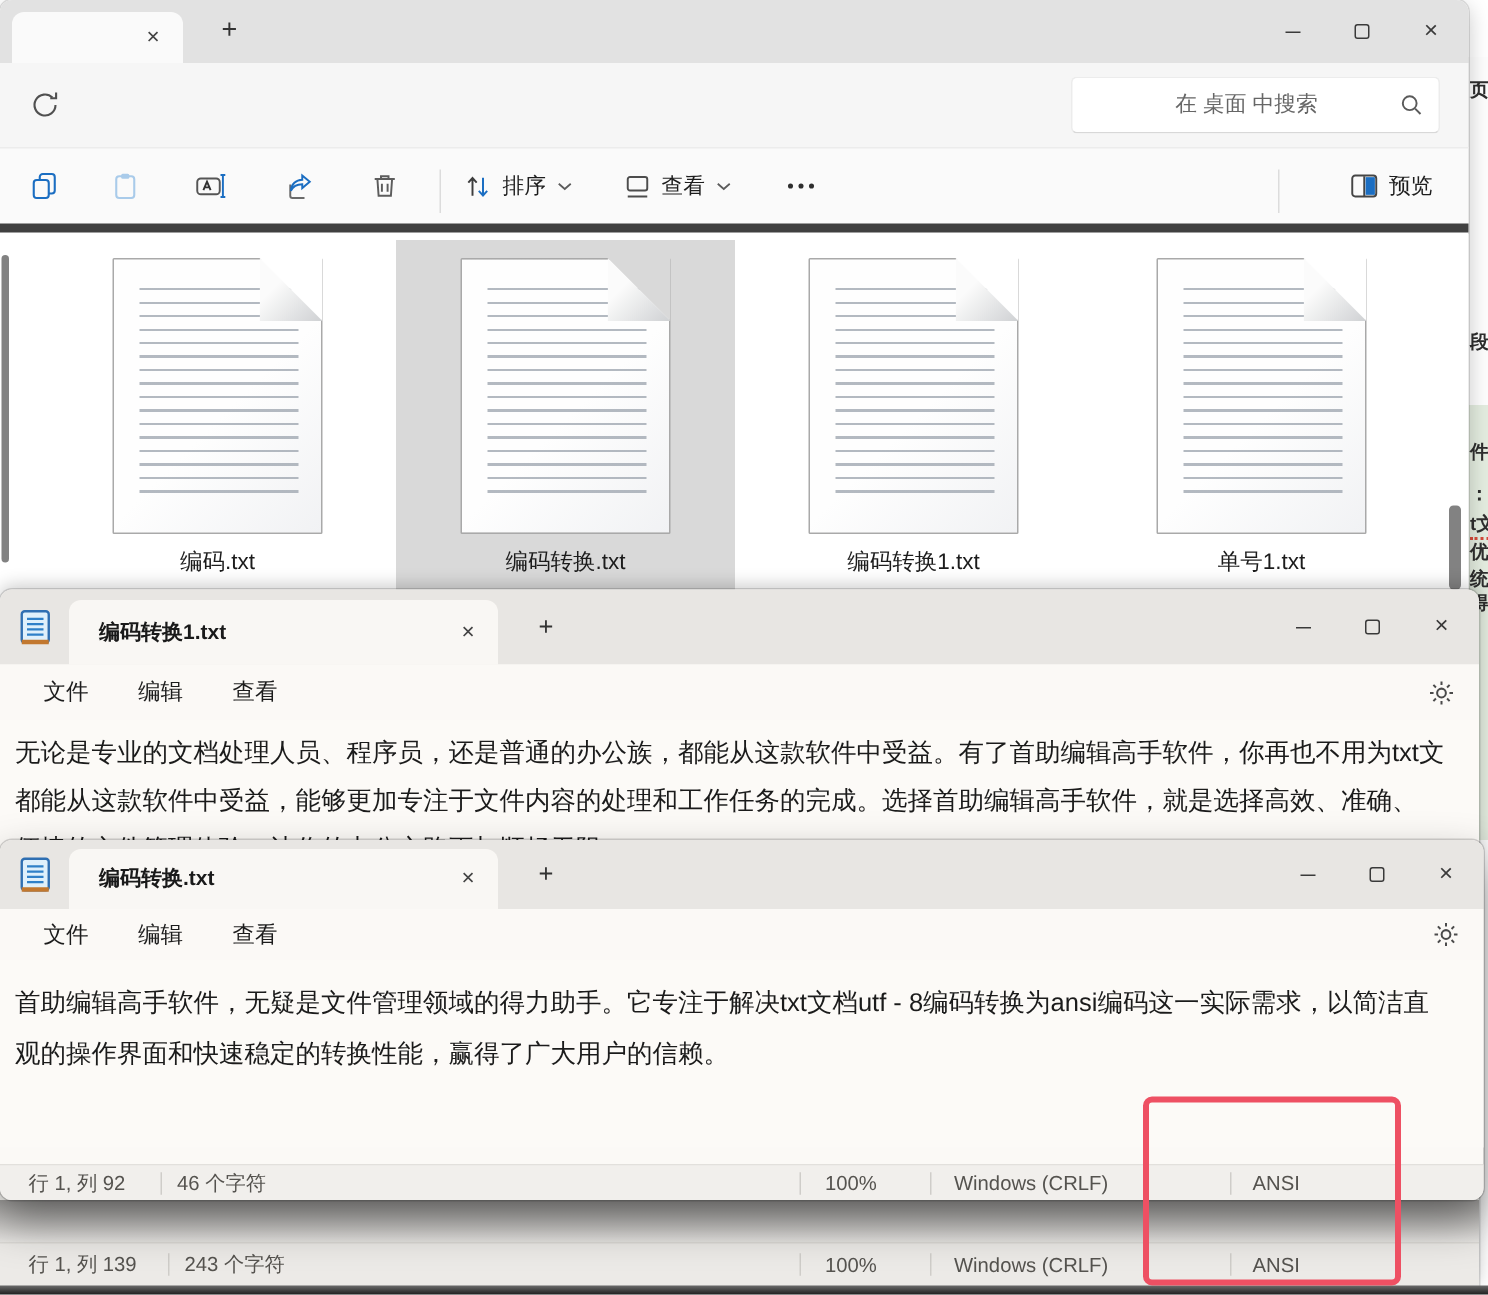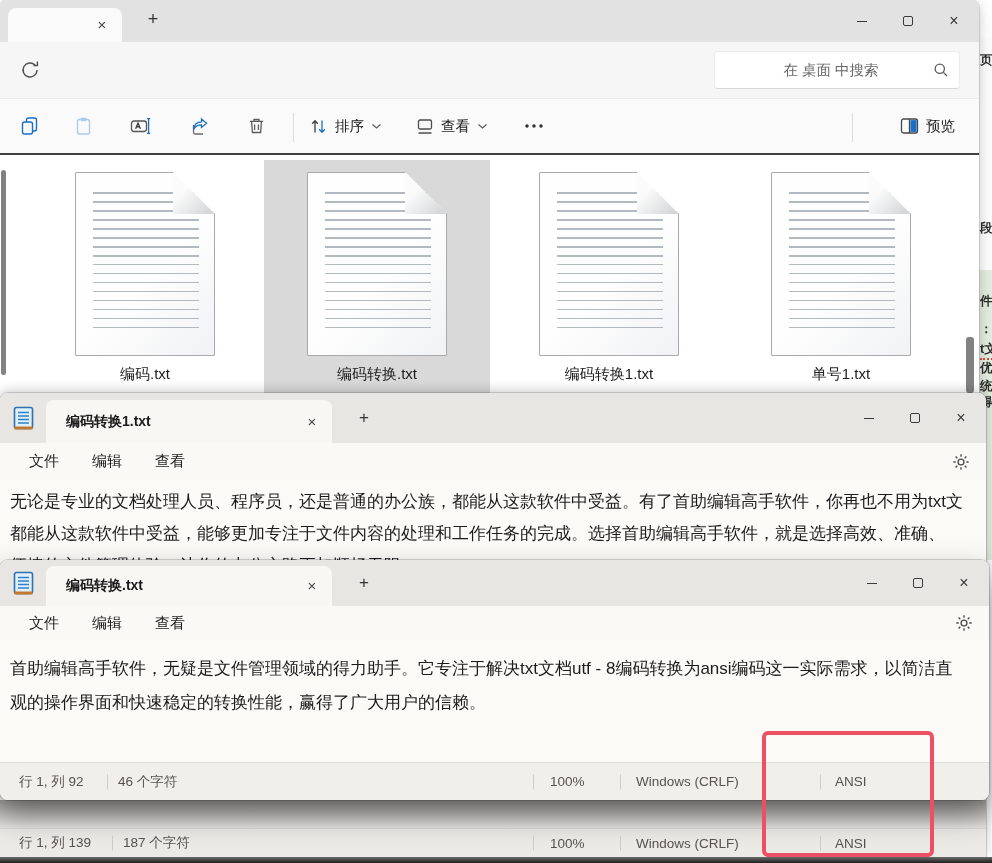--- a/index.html
+++ b/index.html
@@ -37,21 +37,21 @@
     border:1px solid #ececec; border-bottom-color:#d8d8d8; border-radius:4px;
     display:flex; align-items:center; padding-left:14px; gap:12px; font-size:14.5px; color:#1f1f1f; }
   .searchbar { position:absolute; left:714px; top:9px; width:246px; height:38px; background:#fff;
     border:1px solid #ececec; border-bottom-color:#d8d8d8; border-radius:4px;
     display:flex; align-items:center; padding:0 10px 0 14px; }
   .searchbar input { flex:1; border:none; outline:none; font-size:14.5px; color:#555; background:transparent;
     font-family:inherit;text-align:center; }
   .searchbar input::placeholder { color:#666; opacity:1; }
 
   .ex-toolbar { position:relative; height:57px; background:#fafafa;
-    border-top:1px solid #ececec; border-bottom:2px solid #404040; }
+    border-top:1px solid #ececec; border-bottom:6px solid #404040; }
   .tbtn { position:absolute; top:50%; transform:translateY(-50%); display:flex; align-items:center; gap:7px;
     font-size:14.5px; color:#1d1d1d; }
   .tsep { position:absolute; top:14px; width:1px; height:29px; background:#dcdcdc; }
 
   .ex-files { position:absolute; left:0; top:156px; right:0; bottom:0; background:#fff; }
   .tile { position:absolute; top:4px; width:226px; height:234px; --tilebg:#ffffff; }
   .tile.selected { background:#d9d9d9; --tilebg:#d9d9d9; }
   .doc { position:relative; width:140px; height:184px; margin:12px auto 0;
     background:linear-gradient(135deg,#fefefe 55%,#f1f2f4); border:1px solid #a9a9a9; border-radius:1px; }
   .doc-lines { position:absolute; left:17px; right:15px; top:19px; bottom:20px;
@@ -98,21 +98,21 @@
     font-size:17px; line-height:32px; color:#1b1b1b; padding:6px 10px; }
   #np-back .np-text { top:87px; bottom:29px; }
   #np-front .np-text { top:80px; bottom:35px; line-height:34px; padding:12px 10px; }
   .np-text div { white-space:nowrap; }
 
   .np-shade { position:absolute; left:0; right:0; bottom:29px; height:28px;
     background:linear-gradient(to bottom, rgba(40,40,40,.42), rgba(40,40,40,.10)); }
 
   .np-status { position:absolute; left:0; right:0; bottom:0; font-size:13.5px; color:#55534f; }
   #np-back .np-status { height:29px; background:#eceae7; border-top:1px solid #dbd9d5; }
-  #np-front .np-status { height:38px; background:#f1efec; border-top:1px solid #e2e0dc; border-radius:0 0 8px 8px; }
+  #np-front .np-status { height:24px; background:#f1efec; border-top:1px solid #e2e0dc; border-radius:0 0 8px 8px; }
   .sb-item { position:absolute; top:0; height:100%; display:flex; align-items:center; white-space:nowrap; }
   .sb-sep { position:absolute; top:50%; transform:translateY(-50%); width:1px; height:15px; background:#cfcdc9; }
 
   #dark-strip { left:0; right:0; bottom:0; height:6px; background:linear-gradient(#6b6b6b,#1f1f1f); z-index:20; }
 
   #annotation { left:762px; top:731px; width:172px; height:126px; border:4px solid #ee5063;
     border-radius:6px; z-index:99; }
 
   svg { display:block; }
 </style>
@@ -316,21 +316,21 @@
   </div>
   <div class="np-text">
     <div>无论是专业的文档处理人员、程序员，还是普通的办公族，都能从这款软件中受益。有了首助编辑高手软件，你再也不用为txt文</div>
     <div>都能从这款软件中受益，能够更加专注于文件内容的处理和工作任务的完成。选择首助编辑高手软件，就是选择高效、准确、</div>
     <div>便捷的文件管理体验，让你的办公之路更加顺畅无阻。</div>
   </div>
   <div class="np-shade"></div>
   <div class="np-status">
     <span class="sb-item" style="left:19px">行 1, 列 139</span>
     <span class="sb-sep" style="left:112px"></span>
-    <span class="sb-item" style="left:123px">187 个字符</span>
+    <span class="sb-item" style="left:123px">243 个字符</span>
     <span class="sb-sep" style="left:533px"></span>
     <span class="sb-item" style="left:550px">100%</span>
     <span class="sb-sep" style="left:620px"></span>
     <span class="sb-item" style="left:636px">Windows (CRLF)</span>
     <span class="sb-sep" style="left:820px"></span>
     <span class="sb-item" style="left:835px">ANSI</span>
   </div>
 </div>
 
 <div id="np-front" class="abs np-win">

